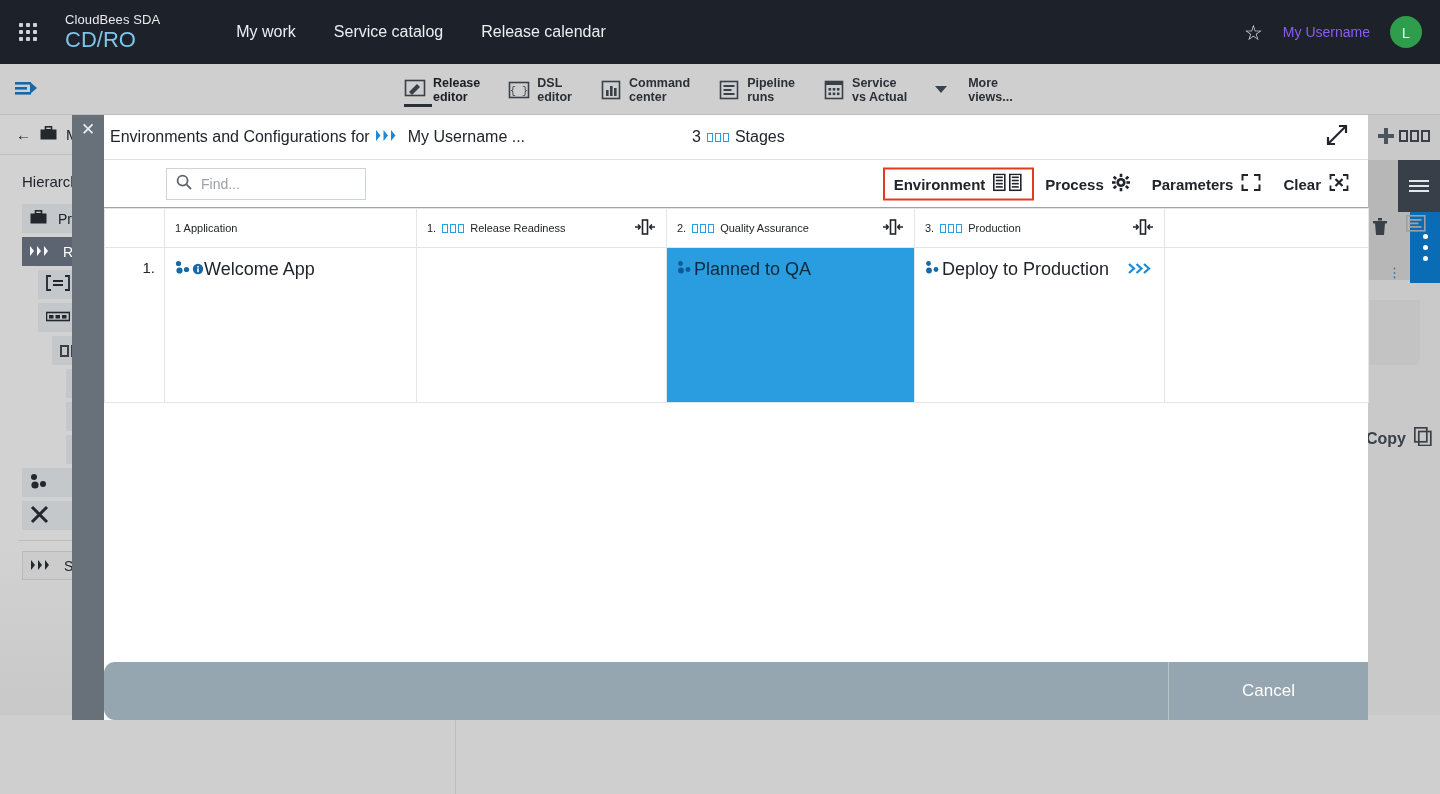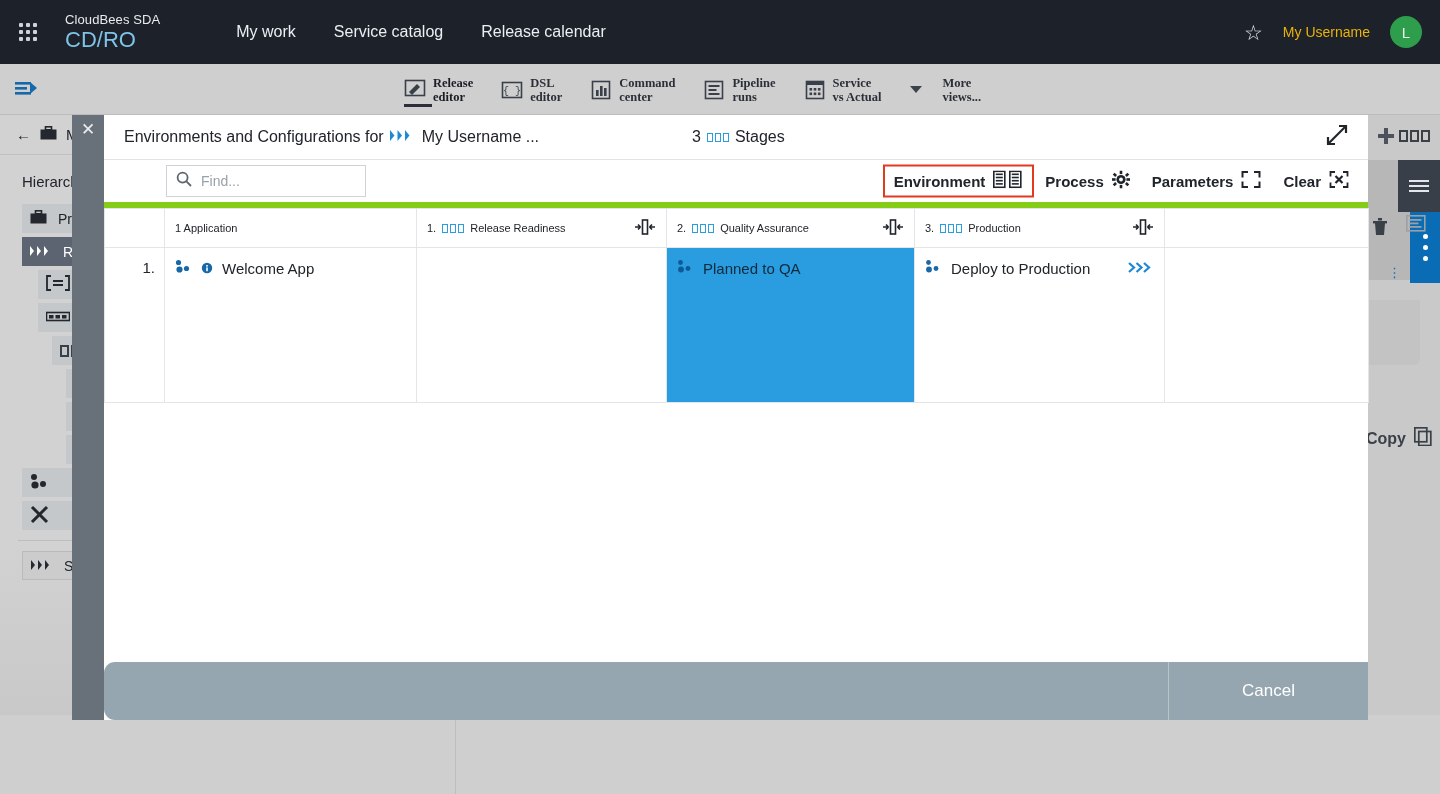--- a/index.html
+++ b/index.html
@@ -32,21 +32,21 @@
   .brand-bottom { color: #7fc3e8; font-size: 22px; font-weight: 400; margin-top: 1px; }
   .topnav-links { display: flex; align-items: flex-end; margin-left: 76px; gap: 38px; }
   .topnav-links a {
     color: #eceff2; font-size: 16px; text-decoration: none; white-space: nowrap;
   }
   .topnav-right {
     margin-left: auto; display: flex; align-items: center; gap: 20px;
     padding-right: 18px;
   }
   .star-icon { color: #e2e5e8; font-size: 21px; line-height: 1; }
-  .username { color: #eab308; font-size: 14px; }
+  .username { color: #8b5cf6; font-size: 14px; }
   .avatar {
     width: 32px; height: 32px; border-radius: 50%;
     background: #2e9e4d; color: #e7f6ea;
     display: flex; align-items: center; justify-content: center;
     font-size: 15px;
   }
 
   
   .subbar {
     position: absolute; top: 64px; left: 0;
@@ -60,21 +60,21 @@
     display: flex; align-items: center;
   }
   .views { position: absolute; left: 404px; top: 0; height: 51px; display: flex; align-items: center; gap: 0; }
   .view-item {
     display: flex; align-items: center; gap: 7px;
     padding: 0 14px 0 0; margin-right: 14px;
     height: 51px; position: relative;
   }
   .view-item .vlabel {
     font-size: 12.5px; color: #2b3038; font-weight: bold;
-    line-height: 14px; white-space: pre-line; font-family: Liberation Serif, serif;
+    line-height: 14px; white-space: pre-line;
   }
   .view-item.active .vlabel { color: #1a1d23; }
   .view-item.active::after {
     content: ""; position: absolute; left: 0; bottom: 8px;
     width: 28px; height: 3px; background: #2b3038;
   }
   .vicon { width: 22px; height: 22px; flex: none; color: #39404a; }
   .caret-down {
     width: 0; height: 0; border-left: 6px solid transparent;
     border-right: 6px solid transparent; border-top: 7px solid #3b424c;
@@ -148,30 +148,30 @@
     text-align: center;
   }
   .modal {
     position: absolute; left: 104px; top: 115px; width: 1264px; height: 605px;
     background: #ffffff;
   }
   .modal-header {
     height: 45px; display: flex; align-items: center;
     border-bottom: 1px solid #e0e3e6; position: relative;
   }
-  .mh-title { font-size: 16px; color: #20242b; display: flex; align-items: flex-start; gap: 6px; padding-left: 20px; }
+  .mh-title { font-size: 16px; color: #20242b; display: flex; align-items: flex-start; gap: 6px; padding-left: 6px; }
   .mh-stages {
     position: absolute; left: 588px; font-size: 16px; color: #20242b;
     display: flex; align-items: center; gap: 6px;
   }
   .mh-expand { position: absolute; right: 20px; color: #20242b; }
 
   .modal-toolbar {
     height: 48px; display: flex; align-items: center; position: relative;
-    border-bottom: 6px solid #84cc16;
+    border-bottom: 1px solid #84cc16;
   }
   .find-box {
     position: absolute; left: 62px; top: 50%; transform: translateY(-50%);
     width: 200px; height: 32px; border: 1px solid #ced3d8; background: #fff;
     display: flex; align-items: center; gap: 7px; padding-left: 9px;
   }
   .find-box input {
     border: 0; outline: 0; font-size: 14px; color: #20242b;
     font-family: "Liberation Sans", sans-serif; width: 150px; background: transparent;
   }
@@ -193,22 +193,22 @@
     border: 1px solid #e3e6e9; padding: 0; vertical-align: top;
     font-weight: normal;
   }
   .tbl th { height: 38px; }
   .th-inner {
     display: flex; align-items: center; height: 38px;
     font-size: 11px; color: #20242b; padding: 0 10px; gap: 6px;
   }
   .th-inner .exp { margin-left: auto; }
   .cell-inner {
-    display: flex; align-items: center; gap: 9px;
-    padding: 11px 10px 0 10px; font-size: 15px; color: #20242b;
+    display: flex; align-items: center; 
+    padding: 11px 10px 0 10px; font-size: 18px; color: #20242b;
   }
   .row-num { font-size: 15px; color: #20242b; text-align: right; padding: 11px 9px 0 0; }
   td.selected { background: #2a9ce0; }
   td.selected .cell-inner { color: #0e2a3c; }
   .chev3 { margin-left: auto; color: #1e87d6; }
   .tbl-area { height: 193px; }
 
   
   .modal-footer {
     position: absolute; left: 0; bottom: 0; width: 1264px; height: 58px;

